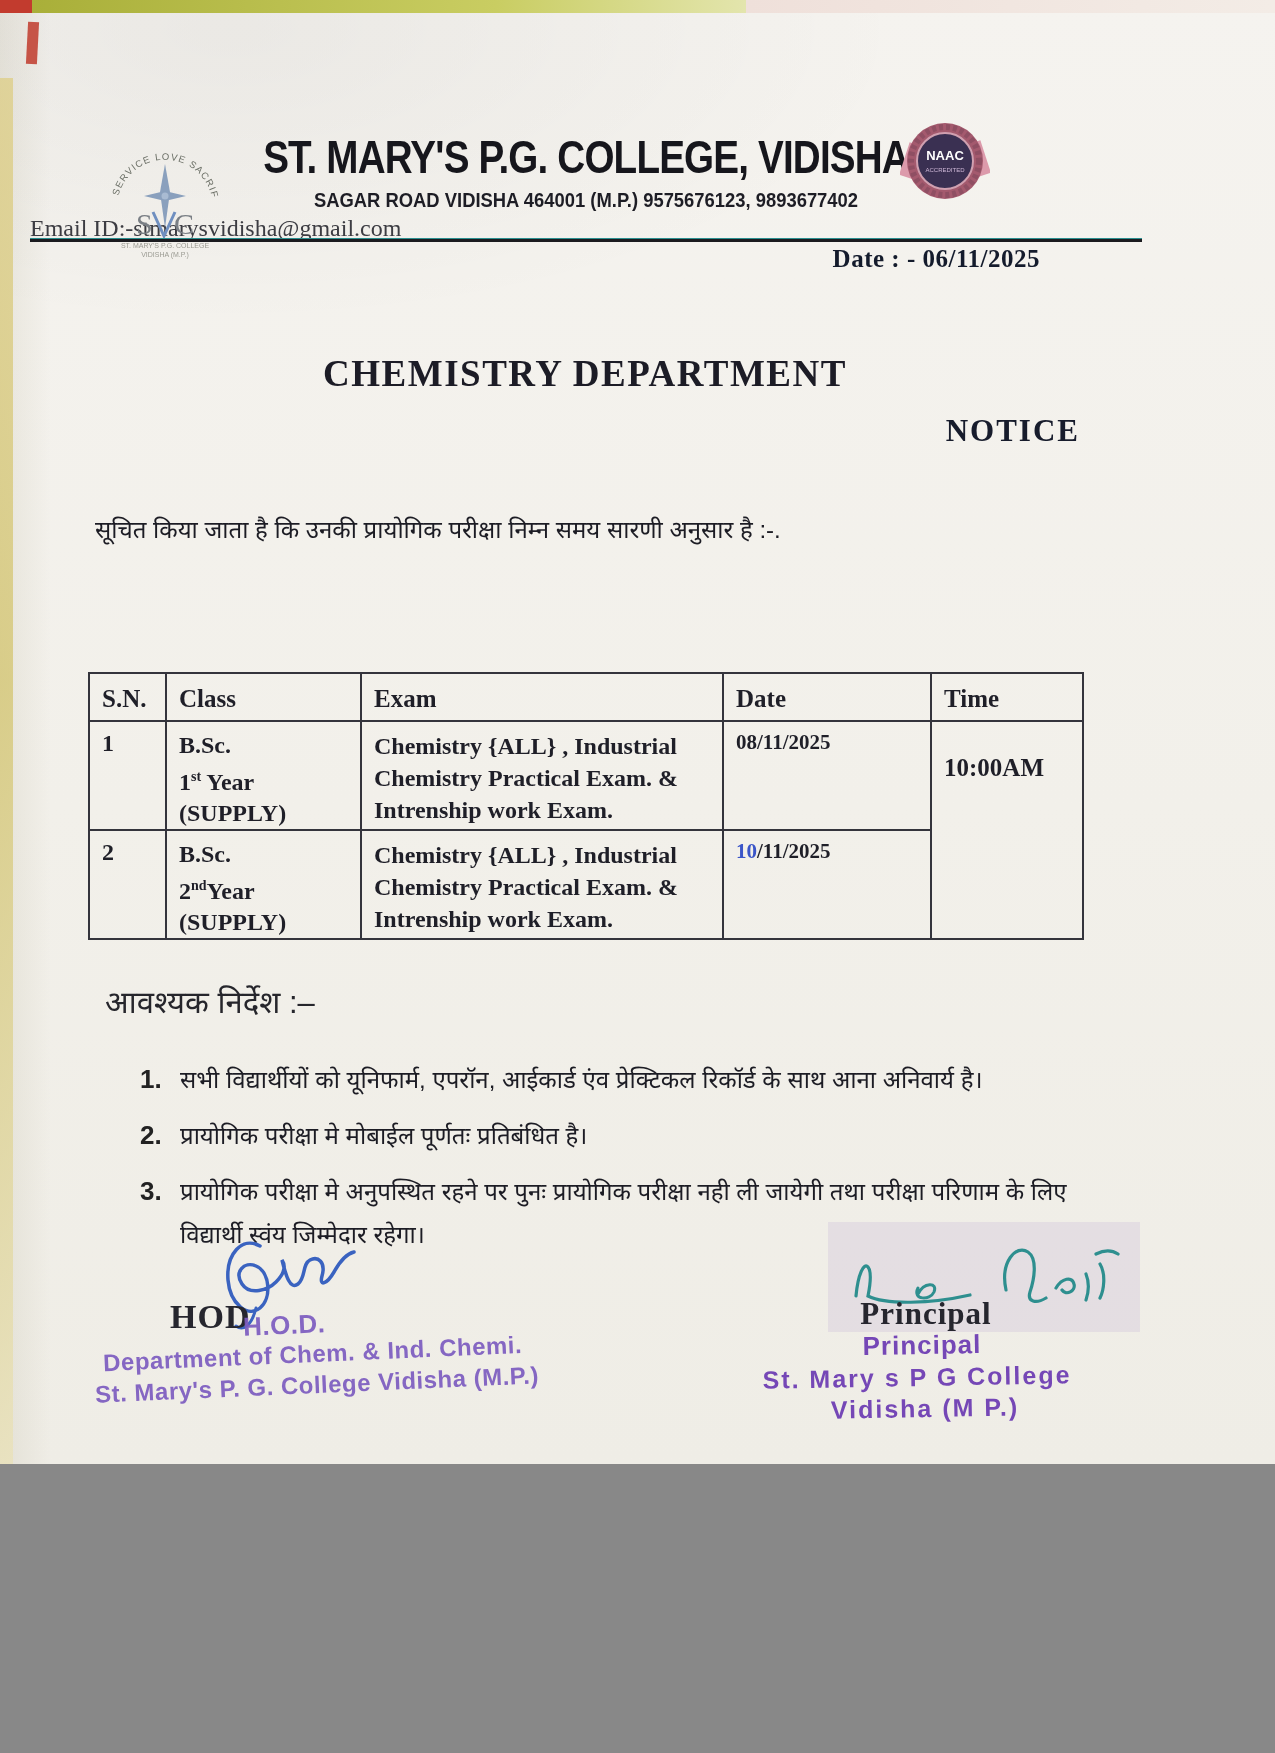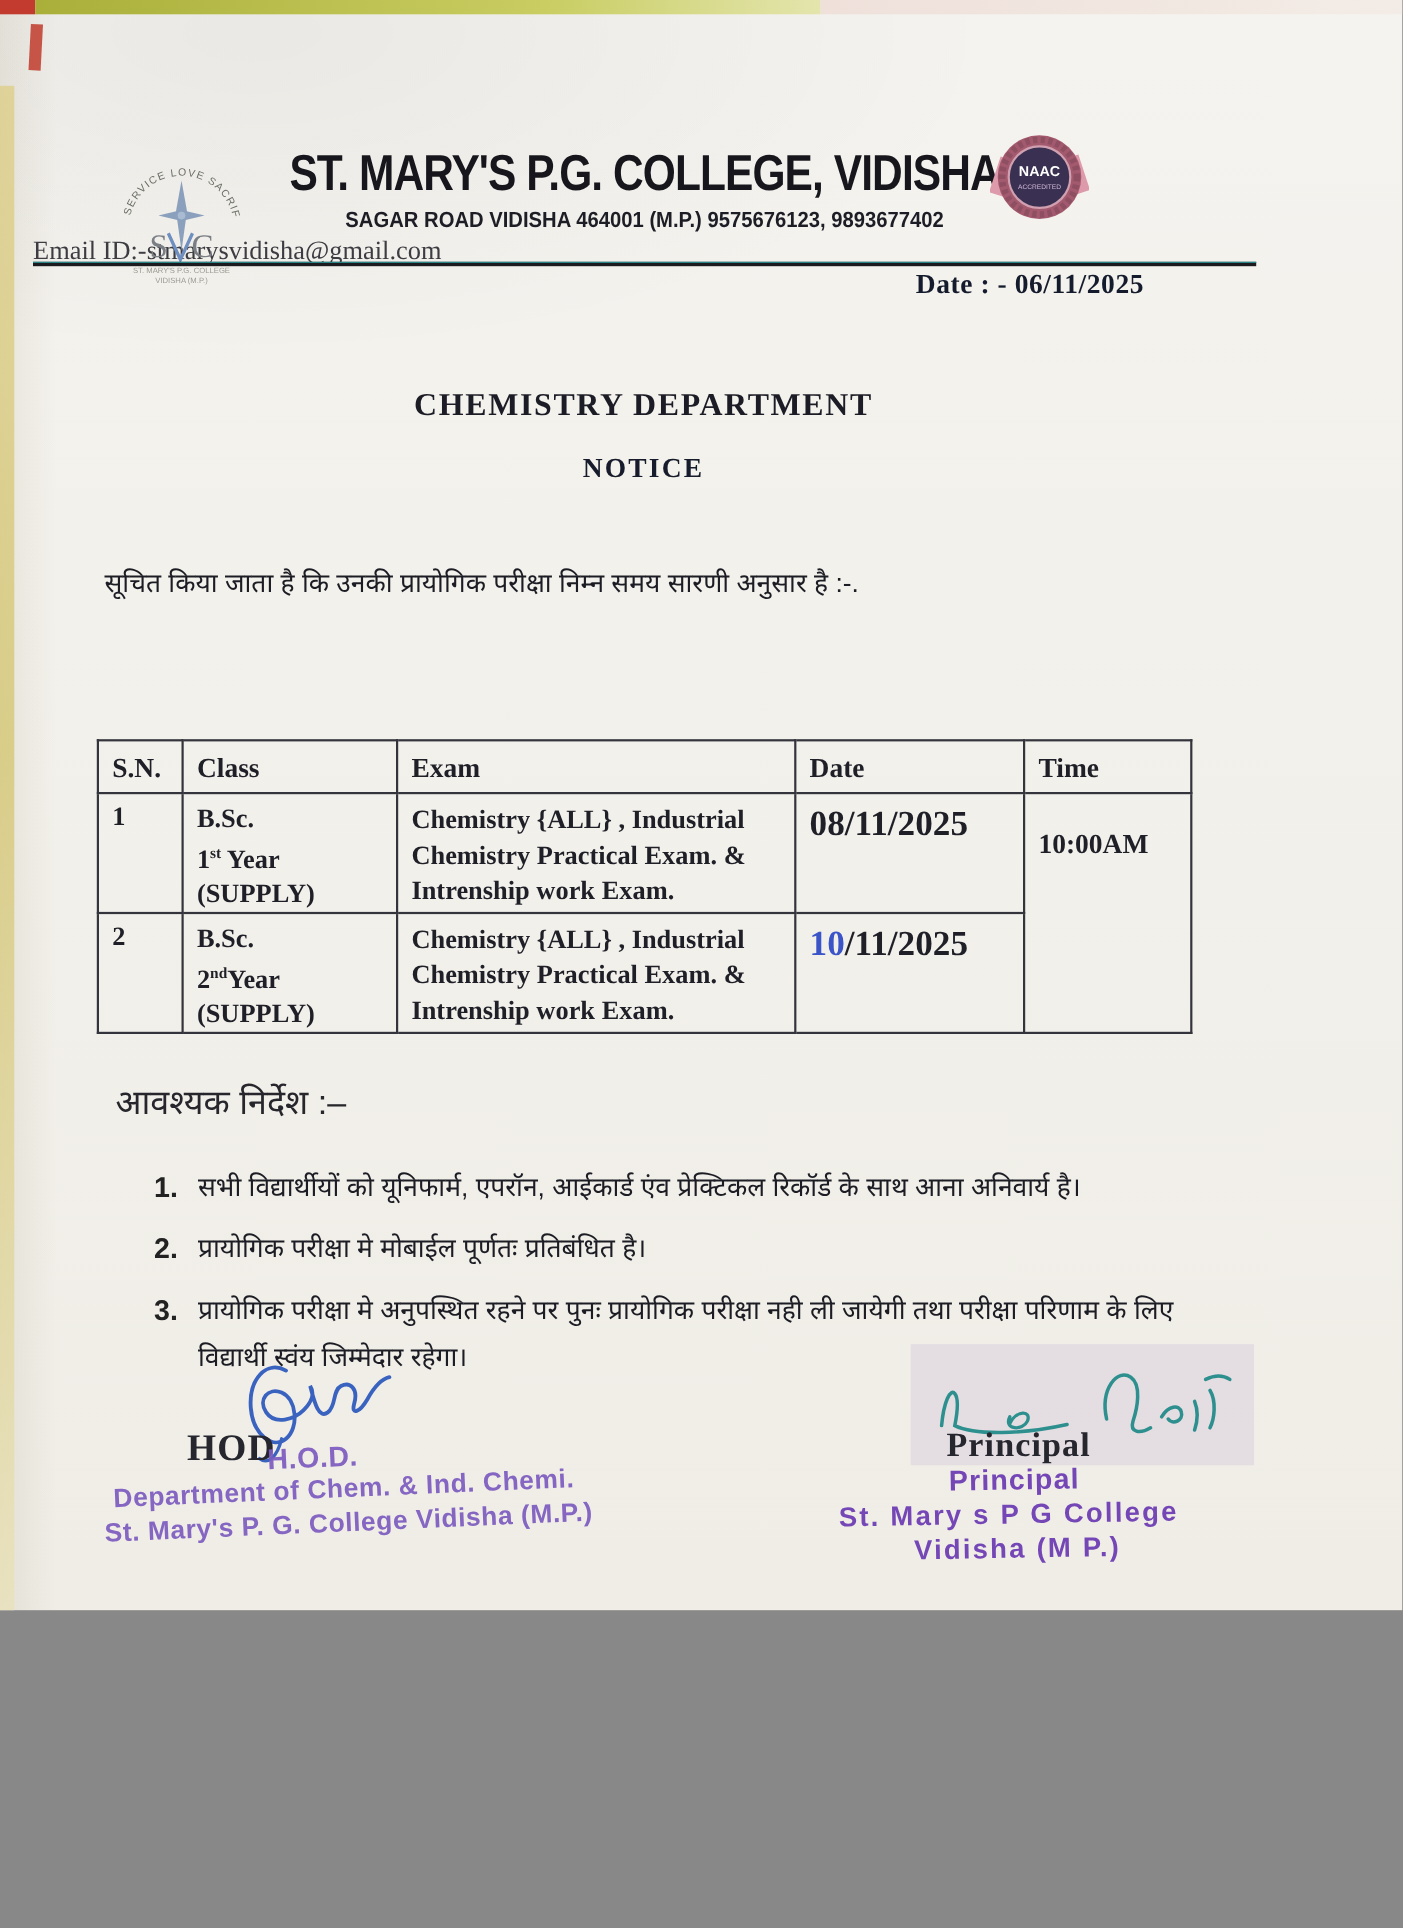--- a/index.html
+++ b/index.html
@@ -27,38 +27,38 @@
     color:#16161c;transform:scaleX(.84);transform-origin:50% 50%;}
   .address-line{position:absolute;left:0;width:100%;top:189px;text-align:center;
     font-family:"Liberation Sans",sans-serif;font-weight:700;font-size:20px;color:#1d1d25;
     transform:scaleX(.92);transform-origin:50% 50%;}
   .email-line{position:absolute;left:0;width:100%;top:215px;text-align:left;
     font-family:Liberation Serif, serif;font-size:24px;color:#3c3c42;}
   .rule{left:30px;top:238px;width:1112px;height:3px;background:#1b1b1f;border-top:1px solid #2a8f8f;}
   .date-line{left:30px;top:245px;width:1010px;text-align:right;
     font-weight:700;font-size:25px;color:#141b2c;letter-spacing:.5px;}
   
-  .title-dept{left:90px;top:352px;width:990px;text-align:center;font-weight:700;font-size:29px;letter-spacing:1.5px;color:#1c1c26;}
-  .title-notice{left:90px;top:413px;width:990px;text-align:center;font-weight:700;font-size:25px;letter-spacing:2px;color:#171c2c;}
+  .title-dept{left:90px;top:352px;width:990px;text-align:center;font-weight:700;font-size:37px;letter-spacing:1.5px;color:#1c1c26;}
+  .title-notice{left:90px;top:413px;width:990px;text-align:right;font-weight:700;font-size:31px;letter-spacing:2px;color:#171c2c;}
   
   .intro{left:95px;top:466px;width:985px;line-height:46px;white-space:nowrap;}
   .intro .en{font-weight:700;font-size:24px;color:#15151f;word-spacing:2px;}
   .intro sup{font-weight:700;font-size:14px;}
   .hi{font-family:"Liberation Sans",sans-serif;font-size:24px;color:#1c1c24;}
   .intro-line2{left:95px;top:512px;width:985px;}
   
   table.sched{position:absolute;left:88px;top:672px;border-collapse:collapse;table-layout:fixed;
     font-size:24px;font-weight:700;color:#1f1f28;}
   table.sched th,table.sched td{border:2px solid #34343c;vertical-align:top;text-align:left;margin-top:34px;}
   table.sched th{height:42px;font-size:25px;padding:4px 6px 0 12px;vertical-align:middle;}
   table.sched td{height:95px;padding:8px 6px 0 12px;}
   col.c-sn{width:77px;}col.c-class{width:195px;}col.c-exam{width:362px;}col.c-date{width:208px;}col.c-time{width:152px;}
   .cell-class div{line-height:31px;}
   .cell-exam{line-height:32px;}
-  .cell-date{font-size:32px;}
+  .cell-date{font-size:21px;}
   .ink-blue{color:#3b55c8;font-family:Liberation Serif, serif;}
   .cell-time{text-align:center;padding-top:32px !important;font-size:25px;}
   .sup2{font-size:14px;}
   
   .instr-head{left:105px;top:980px;font-family:"Liberation Sans",sans-serif;font-size:31px;color:#26262c;}
   .instr-list{left:140px;top:1058px;width:945px;display:flex;flex-direction:column;gap:13px;}
   .instr-item{display:flex;gap:12px;font-family:"Liberation Sans",sans-serif;font-size:24px;line-height:43px;color:#1c1c24;}
   .instr-num{font-weight:600;font-size:26px;min-width:28px;color:#222;}
   
   .sig-svg{overflow:visible;}

